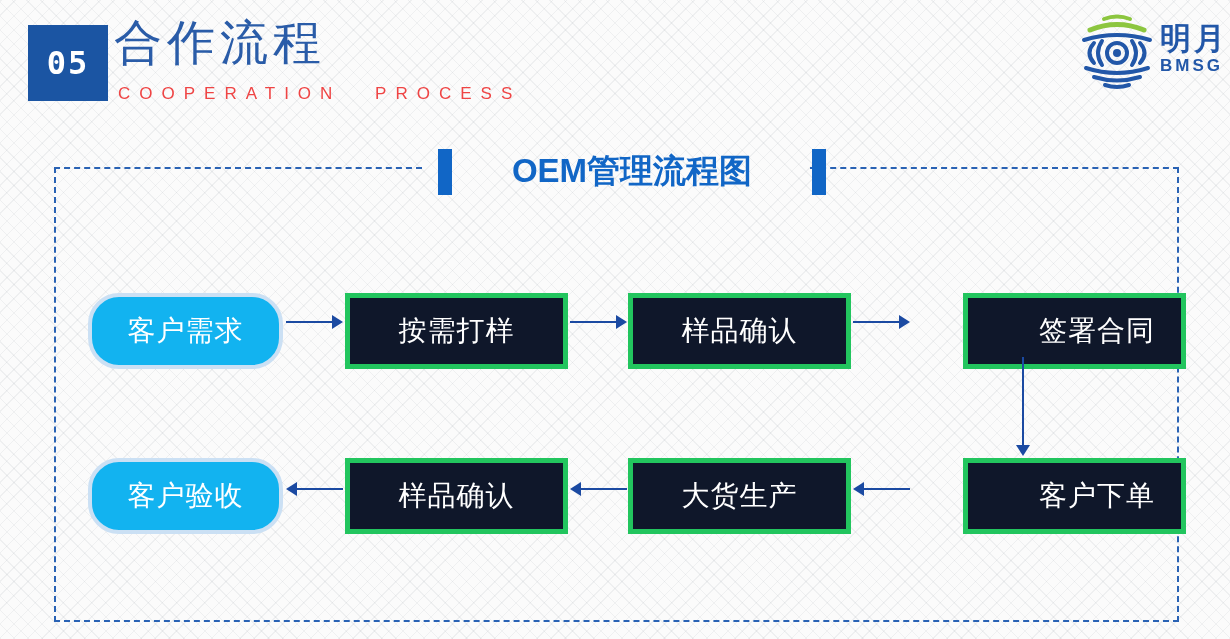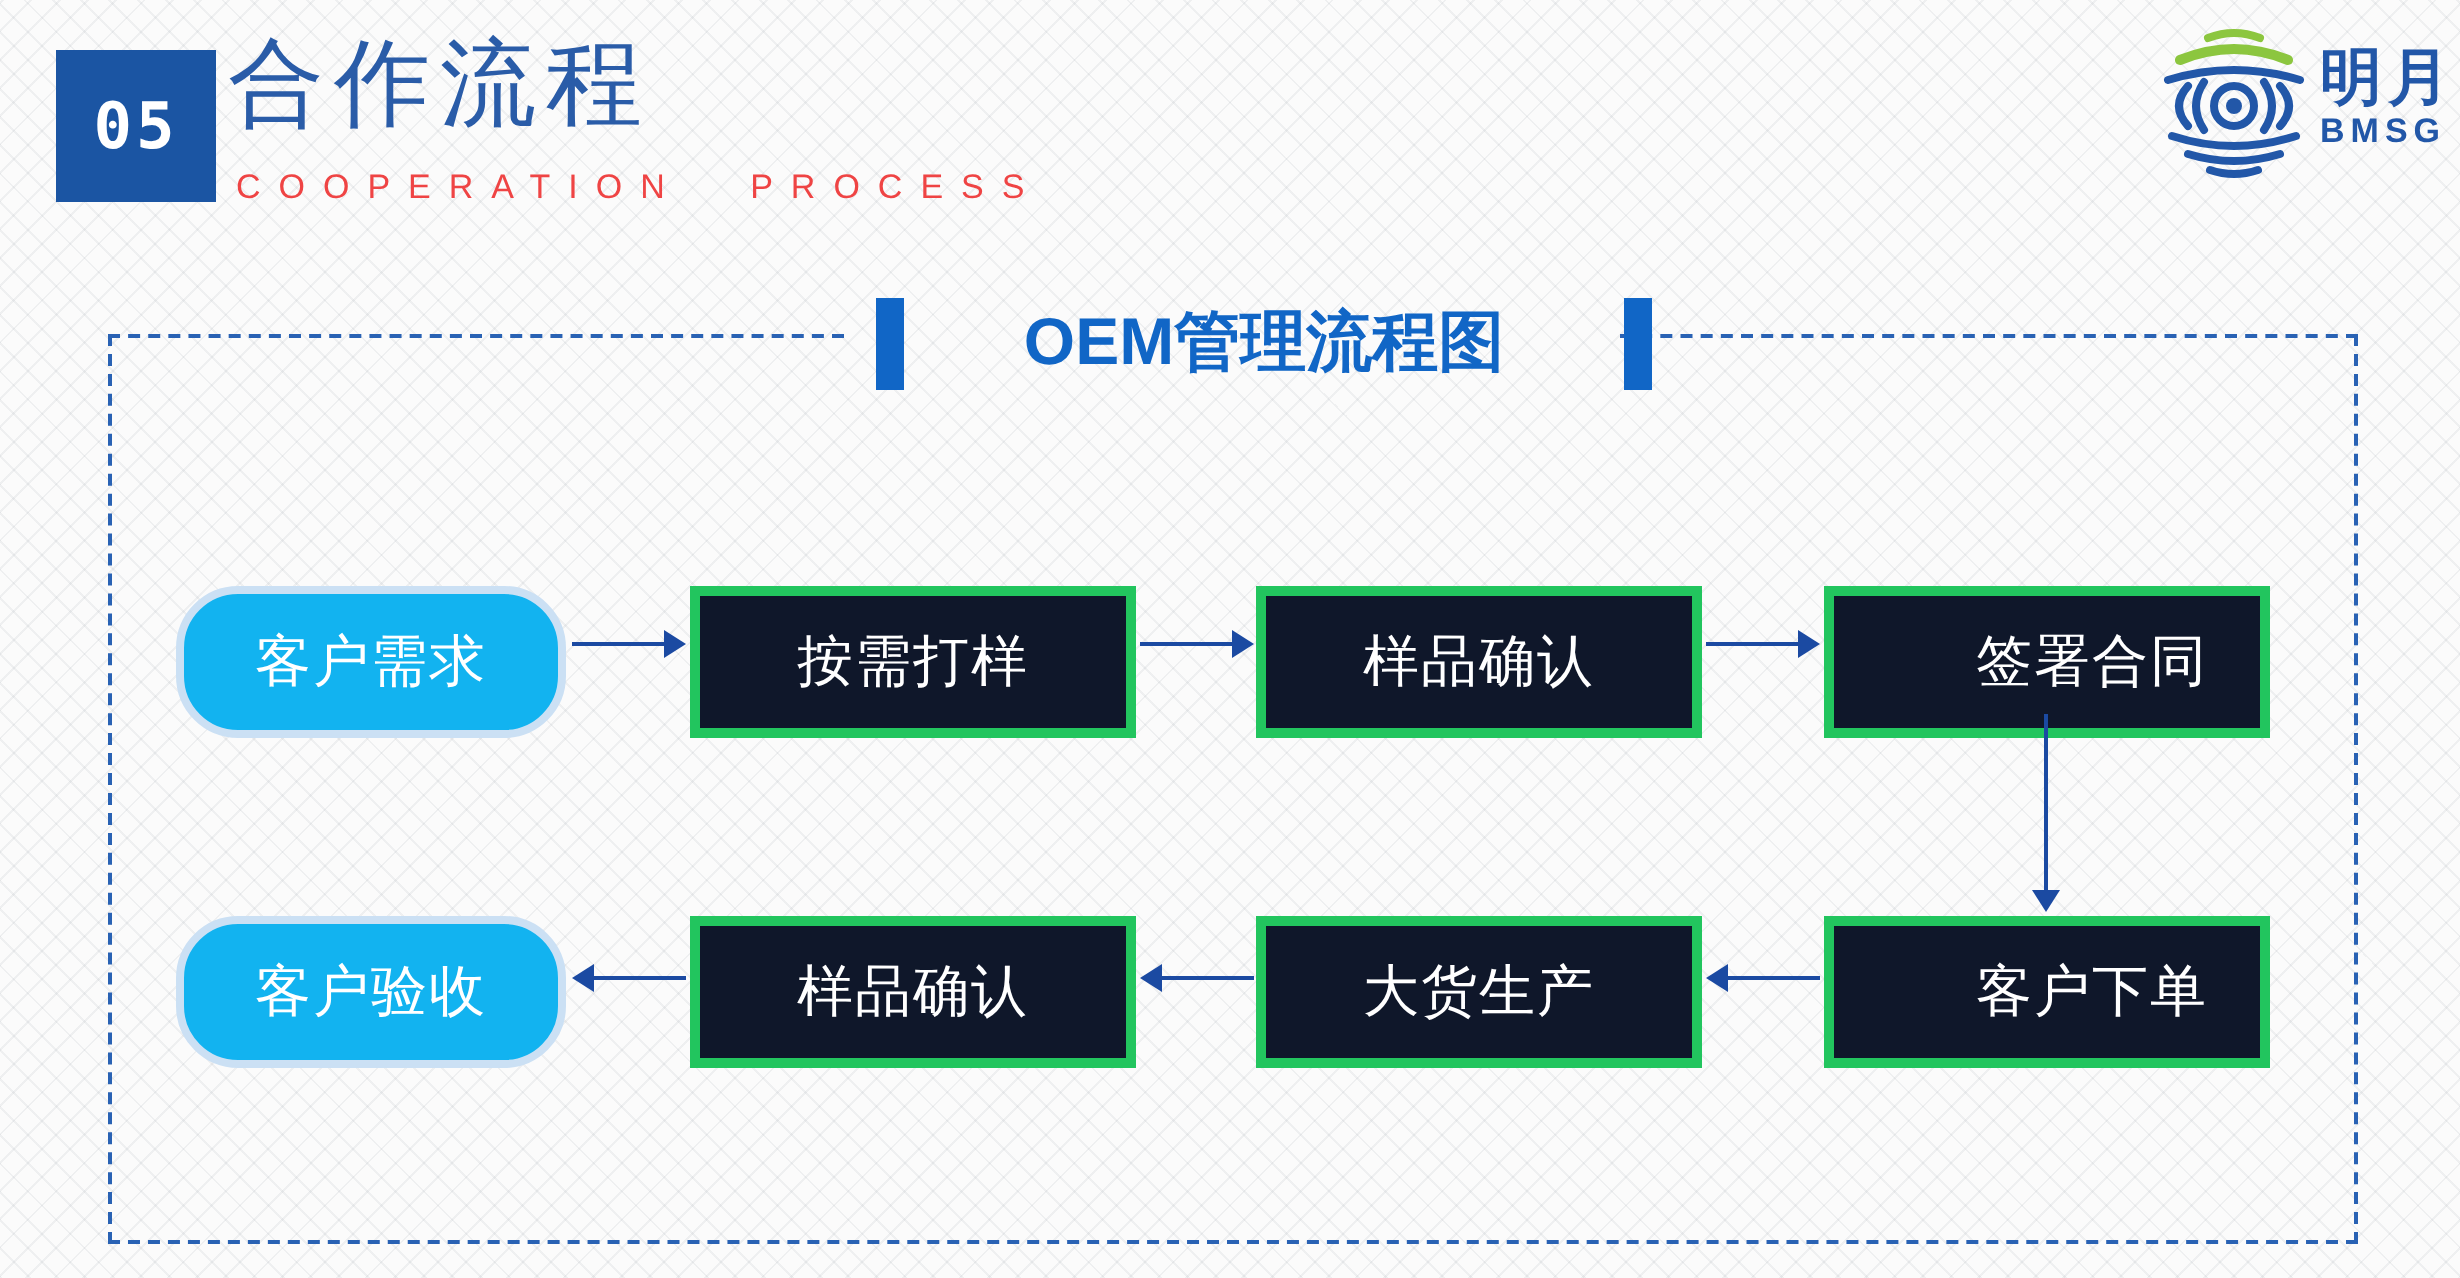--- a/index.html
+++ b/index.html
@@ -78,21 +78,21 @@
   }
   .node-rect{
     background:#0f172a; border:5px solid #22c55e;
     width:223px;
   }
   .row1{ top:293px; }
   .row2{ top:458px; }
   .c1{ left:88px; }
   .c2{ left:345px; }
   .c3{ left:628px; }
-  .c4{ left:912px;padding-left:45px; }
+  .c4{ left:963px;padding-left:45px; }
 
   
   .arrow-h{ height:14px; width:57px; }
   .arrow-h .line{ position:absolute; top:6px; height:2px; background:#1b4aa2; }
   .arrow-right .line{ left:0; right:9px; }
   .arrow-left  .line{ left:9px; right:0; }
   .arrow-h .head{ position:absolute; top:0; width:0; height:0;
     border-top:7px solid transparent; border-bottom:7px solid transparent; }
   .arrow-right .head{ right:0; border-left:11px solid #1b4aa2; }
   .arrow-left  .head{ left:0;  border-right:11px solid #1b4aa2; }

